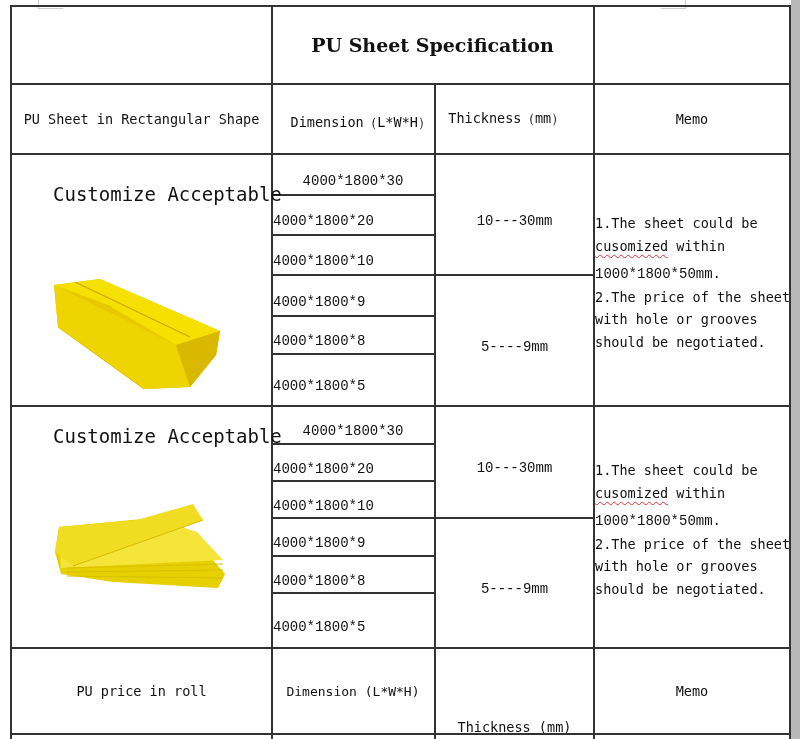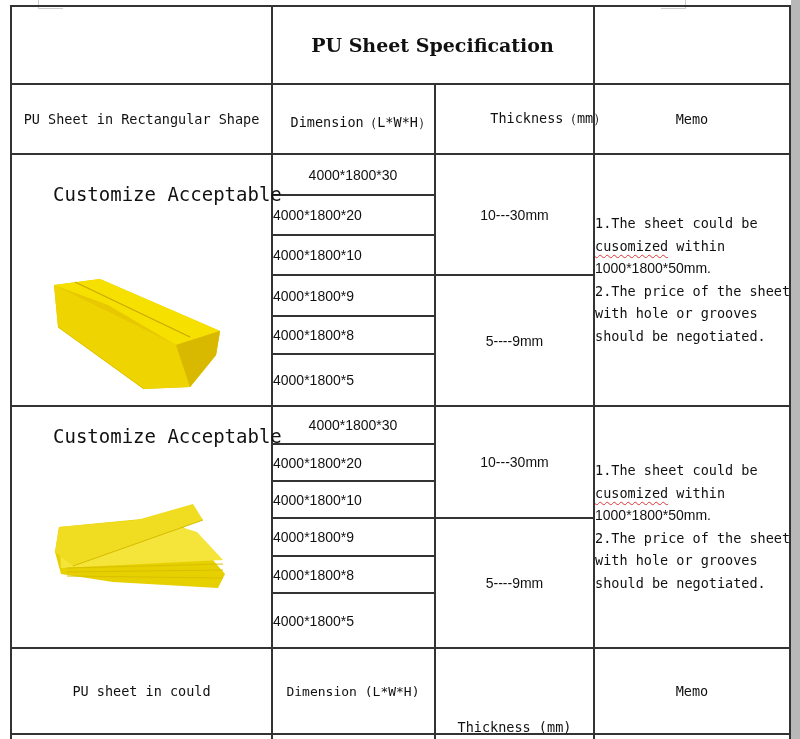--- a/index.html
+++ b/index.html
@@ -4,21 +4,21 @@
 <style>
   html,body{margin:0;padding:0;background:#fff;}
   body{width:800px;height:739px;position:relative;overflow:hidden;font-family:"DejaVu Sans Mono","Liberation Mono",monospace;color:#111;}
   .corner{position:absolute;border-color:#ccc;border-style:solid;}
   .scrollbar{position:absolute;left:791px;top:0;width:9px;height:739px;background:#b8b8b8;}
   .hline{position:absolute;height:2px;background:#333;}
   .vline{position:absolute;width:2px;background:#333;}
   .cell{position:absolute;display:flex;align-items:center;font-size:13.5px;white-space:nowrap;}
   .c{justify-content:center;}
   .title{font-family:"DejaVu Serif","Liberation Serif",serif;font-weight:bold;font-size:19px;border-radius:10px;}
-  .dim{font-family:Liberation Sans, sans-serif;font-size:14px;}
+  .dim{font-family:Liberation Mono, monospace;font-size:14px;margin-top:6px;}
   .memo{position:absolute;font-size:13.5px;line-height:22.5px;white-space:nowrap;}
   .squig{text-decoration:underline wavy #d33;text-decoration-thickness:1px;text-underline-offset:3px;}
   .label{position:absolute;font-size:19px;white-space:nowrap;}
 </style>
 </head>
 <body>
 
 <div class="corner" style="left:38px;top:0;width:24px;height:8px;border-width:0 0 1px 1px;"></div>
 <div class="corner" style="left:661px;top:0;width:24px;height:8px;border-width:0 1px 1px 0;"></div>
 <div class="scrollbar"></div>
@@ -45,21 +45,21 @@
   <div class="vline" style="left:10px;top:5px;height:734px;"></div>
   <div class="vline" style="left:271px;top:5px;height:734px;"></div>
   <div class="vline" style="left:434px;top:83px;height:656px;"></div>
   <div class="vline" style="left:593px;top:5px;height:734px;"></div>
   <div class="vline" style="left:789px;top:5px;height:734px;"></div>
 
   <div class="cell c title" style="left:272px;top:7px;width:321px;height:76px;">PU Sheet Specification</div>
 
   <div class="cell c" style="left:12px;top:85px;width:259px;height:68px;">PU Sheet in Rectangular Shape</div>
   <div class="cell c" style="left:280px;top:85px;width:162px;height:76px;">Dimension（L*W*H）</div>
-  <div class="cell c" style="left:459px;top:85px;width:179px;height:68px;">Thickness（mm）</div>
+  <div class="cell c" style="left:417px;top:85px;width:179px;height:68px;">Thickness（mm）</div>
   <div class="cell c" style="left:595px;top:85px;width:194px;height:68px;">Memo</div>
 
   <div class="label" style="left:53px;top:183px;">Customize Acceptable</div>
   <div style="position:absolute;left:50px;top:275px;width:170px;height:115px;">
     <svg width="170" height="115" viewBox="0 0 170 115">
       <polygon points="4,10 50,4 170,56 166,80 140,112 94,114 8,52" fill="#e8c800"></polygon>
       <polygon points="4,10 50,4 170,56 126,70 58,30" fill="#f6e000"></polygon>
       <polygon points="8,52 4,10 126,70 170,56 166,80 140,112 94,114" fill="#eed400"></polygon>
       <polygon points="126,70 170,56 166,80 140,112" fill="#d9b800"></polygon>
       <line x1="25" y1="7" x2="140" y2="62" stroke="#c9a800" stroke-width="1.2"></line>
@@ -105,17 +105,17 @@
   <div class="cell c dim" style="left:436px;top:519px;width:157px;height:128px;">5----9mm</div>
   <div class="memo" style="left:595px;top:459px;">
     <div>1.The sheet could be</div>
     <div><span class="squig">cusomized</span><span> within</span></div>
     <div class="dim">1000*1800*50mm.</div>
     <div>2.The price of the sheet</div>
     <div>with hole or grooves</div>
     <div>should be negotiated.</div>
   </div>
 
-  <div class="cell c" style="left:12px;top:649px;width:259px;height:84px;">PU sheet in could</div>
+  <div class="cell c" style="left:12px;top:649px;width:259px;height:84px;">PU price in roll</div>
   <div class="cell c" style="left:272px;top:649px;width:162px;height:84px;font-size:13px;">Dimension (L*W*H)</div>
   <div class="cell c" style="left:436px;top:649px;width:157px;height:84px;margin-top:36px;">Thickness (mm)</div>
   <div class="cell c" style="left:595px;top:649px;width:194px;height:84px;">Memo</div>
 </div>
 
 </body></html>

